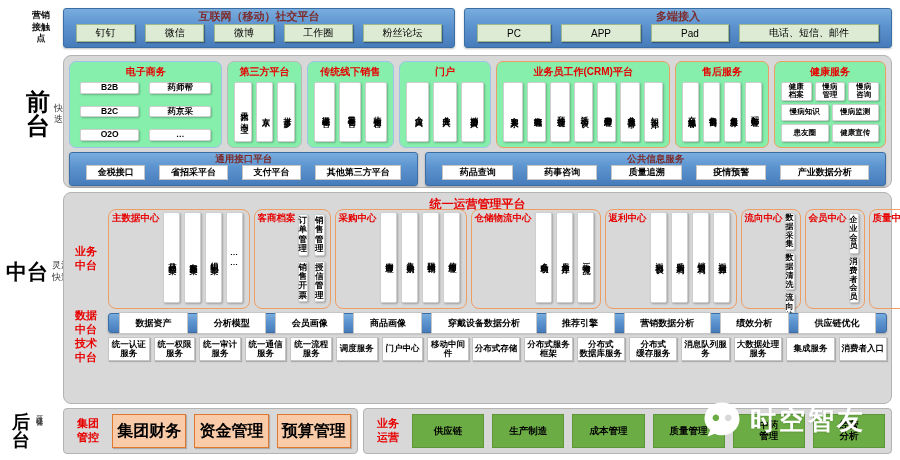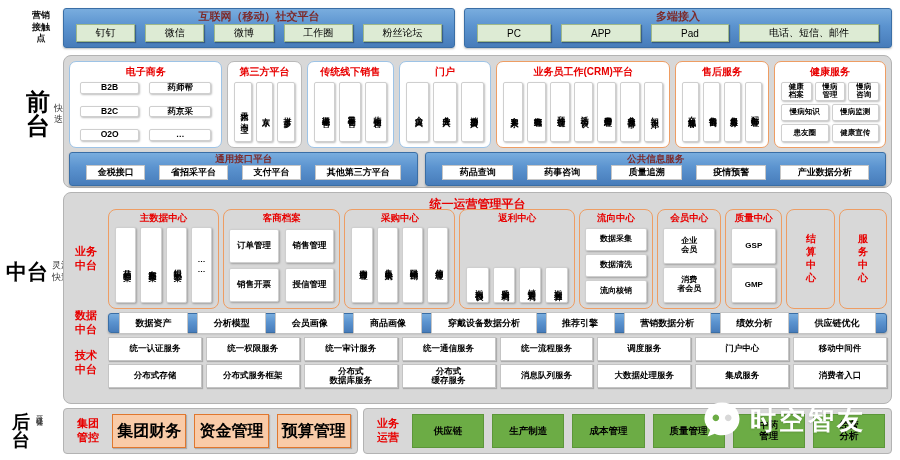--- a/index.html
+++ b/index.html
@@ -26,21 +26,21 @@
   .p-social { flex:0 0 392px; } .p-multi { flex:1; }
   .panel-title { height:14px; line-height:14px; text-align:center; font-size:11px; font-weight:bold; color:#7d2b2b; }
   .chip-row { flex:1; display:flex; gap:10px; padding:1px 12px 5px; }
   .chip { flex:1 1 auto; background:#ddebd4; border:1px solid #9fb98a; box-shadow:1px 1px 1px rgba(0,0,0,.3);
     display:flex; align-items:center; justify-content:center; font-size:10px; color:#000; padding:0 12px; white-space:pre-line; }
 
   
   .front-container { position:absolute; left:63px; top:55px; width:829px; height:133px;
     background:#d8d8d8; border:1px solid #b3b3b3; border-radius:8px; }
   .cards-row { display:flex; gap:5px; padding:5px 5px 0; height:92px; }
-  .card { background:#ffffff; border-radius:7px; border:1.4px solid #9dc3e6; display:flex; flex-direction:column; padding:2px 3px 4px; }
+  .card { background:#86efac; border-radius:7px; border:1.4px solid #9dc3e6; display:flex; flex-direction:column; padding:2px 3px 4px; }
   .b-gray { border-color:#b9b9b9; } .b-orange { border-color:#ee9d63; }
   .card-title { color:#e80000; font-weight:bold; font-size:10px; text-align:center; margin:1px 0 3px; white-space:nowrap; }
   .f0{flex:158;} .f1{flex:72;} .f2{flex:86;} .f3{flex:92;} .f4{flex:180;} .f5{flex:86;} .f6{flex:113;}
   .vrow { flex:1; display:flex; gap:4px; padding:0 3px 1px; }
   .vbox { flex:1; writing-mode:vertical-rl; text-orientation:upright; background:#fff; border:1px solid #cfcfcf;
     box-shadow:1px 1px 2px rgba(0,0,0,.25); border-radius:2px; font-size:8px; font-weight:bold; color:#000;
     display:flex; align-items:center; justify-content:center; letter-spacing:1px; max-width:26px; margin:0 auto; min-width:17px; }
   .hbox { background:#fff; border:1px solid #cfcfcf; box-shadow:1px 1px 2px rgba(0,0,0,.25); border-radius:2px;
     display:flex; align-items:center; justify-content:center; font-size:8.5px; font-weight:bold; color:#000;
     text-align:center; white-space:pre-line; line-height:1.1; }
@@ -56,34 +56,34 @@
   .wchip { flex:1 1 auto; background:#fff; border:1px solid #c6c6c6; display:flex; align-items:center; justify-content:center;
     font-size:9px; font-weight:bold; color:#000; padding:0 10px; white-space:nowrap; }
 
   
   .middle-container { position:absolute; left:63px; top:192px; width:829px; height:212px;
     background:#d8d8d8; border:1px solid #b3b3b3; border-radius:8px; }
   .platform-title { text-align:center; color:#e80000; font-weight:bold; font-size:12px; height:16px; padding-top:3px; }
   .row-label { flex:0 0 36px; display:flex; align-items:center; justify-content:center; color:#e80000;
     font-weight:bold; font-size:11px; text-align:center; white-space:pre-line; line-height:1.25; }
   .business-row { display:flex; gap:4px; padding:0 4px; height:100px; }
-  .ccard { border:1.4px solid #ee9d63; border-radius:8px; display:flex; flex-direction:column; padding:2px 3px 4px; }
+  .ccard { border:1.4px solid #ee9d63; border-radius:8px; display:flex; flex-direction:row; padding:2px 3px 4px; }
   .ccard-title { color:#e80000; font-weight:bold; font-size:9.5px; text-align:center; margin:0 0 2px; white-space:nowrap; }
   .ccard-solo { justify-content:center; }
   .ccard-solo .ccard-title { white-space:pre-line; font-size:10px; line-height:1.3; margin:12px; }
-  .c0{flex:96;} .c1{flex:102;} .c2{flex:96;} .c3{flex:88;} .c4{flex:100;gap:40px;} .c5{flex:62;} .c6{flex:52;} .c7{flex:46;} .c8{flex:38;} .c9{flex:37;}
+  .c0{flex:96;} .c1{flex:102;} .c2{flex:96;} .c3{flex:88;} .c4{flex:100;} .c5{flex:62;} .c6{flex:52;} .c7{flex:46;} .c8{flex:38;} .c9{flex:37;}
   .cgrid2 { flex:1; display:grid; grid-template-columns:1fr 1fr; gap:5px 6px; padding:2px 2px; }
   .cgrid2 .hbox { font-size:8.5px; }
   .stack { flex:1; display:flex; flex-direction:column; gap:3px; padding:1px 2px; }
   .stack .hbox { flex:1; font-size:8px; }
   .data-row { display:flex; gap:4px; padding:0 4px; margin-top:4px; height:20px; }
   .data-bar { flex:1; display:flex; align-items:center; gap:9px; padding:0 10px; }
   .data-bar .wchip { height:22px; font-size:9px; padding:0 8px; }
   .tech-rows { display:flex; gap:4px; padding:0 4px; margin-top:4px; }
-  .tech-col { flex:1; display:flex; flex-direction:column; gap:3px; }
+  .tech-col { flex:1; display:flex; flex-direction:row; gap:3px; }
   .tech-grid { display:grid; grid-template-columns:repeat(8,1fr); gap:4px; }
   .tbox { background:#fff; border:1px solid #c4c4c4; box-shadow:1px 1px 1px rgba(0,0,0,.2); height:24px;
     display:flex; align-items:center; justify-content:center; font-size:8.5px; font-weight:bold; color:#000;
     white-space:pre-line; text-align:center; line-height:1.1; }
 
   
   .back-row { position:absolute; left:63px; top:408px; width:829px; height:46px; display:flex; gap:5px; }
   .back-panel { background:#d8d8d8; border:1px solid #b3b3b3; border-radius:4px; display:flex; align-items:center; gap:6px; padding:0 6px; }
   .bp-left { flex:0 0 295px; } .bp-right { flex:1; }
   .back-items { flex:1; display:flex; gap:8px; }
@@ -270,20 +270,28 @@
       </div>
       <div class="ccard c2">
         <div class="ccard-title">采购中心</div>
         <div class="vrow">
             <div class="vbox">合同管理</div>
             <div class="vbox">集中采购</div>
             <div class="vbox">限销控销</div>
             <div class="vbox">信用管理</div>
           </div>
       </div>
+      <div class="ccard c3">
+        <div class="ccard-title">仓储物流中心</div>
+        <div class="vrow">
+            <div class="vbox">多仓联动</div>
+            <div class="vbox">全局库存</div>
+            <div class="vbox">三方物流</div>
+          </div>
+      </div>
       <div class="ccard c4">
         <div class="ccard-title">返利中心</div>
         <div class="vrow">
             <div class="vbox">返利协议</div>
             <div class="vbox">采购返利</div>
             <div class="vbox">销售返利</div>
             <div class="vbox">返利运算</div>
           </div>
       </div>
       <div class="ccard c5">

